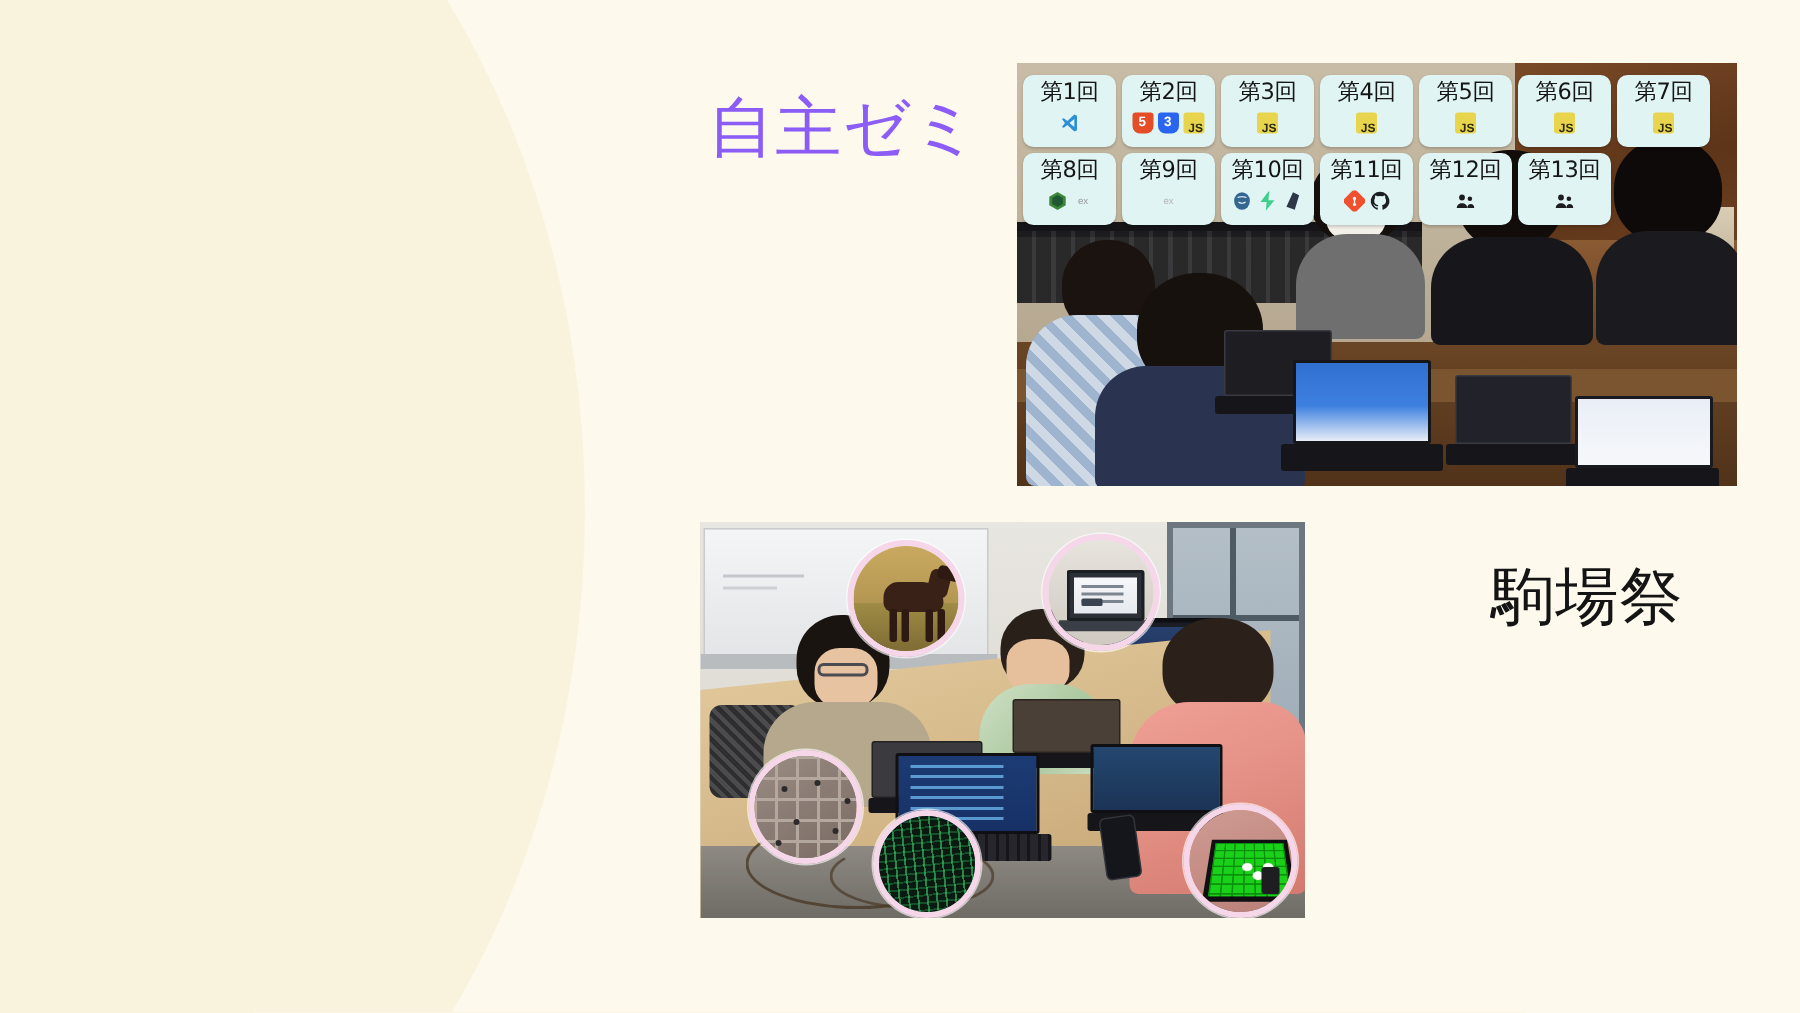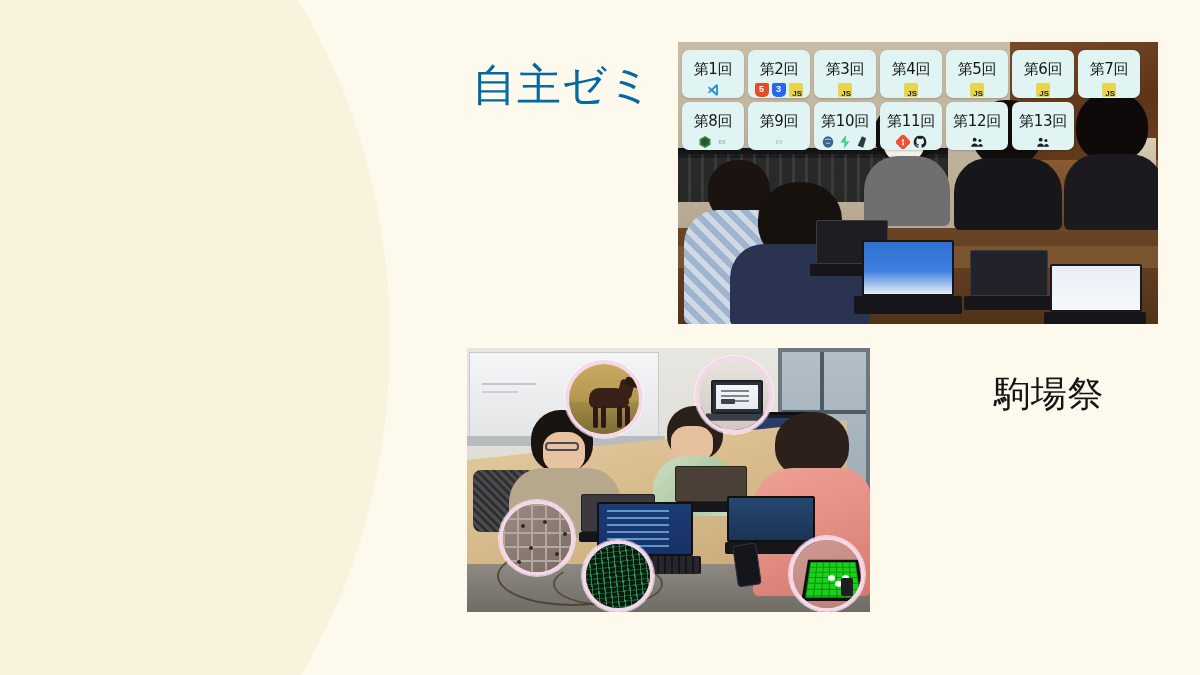--- a/index.html
+++ b/index.html
@@ -40,29 +40,29 @@
     white-space: pre;
   }
   .headline .hl-line { display: block; }
 
   
   .label-jishu {
     position: absolute;
     left: 472px; top: 56px;
     z-index: 3;
     font-size: 44px;
-    color: #0369a1;
+    color: #8b5cf6;
     letter-spacing: 0.02em;
     white-space: nowrap;
   }
   .label-komaba {
     position: absolute;
     left: 994px; top: 370px;
     z-index: 3;
-    font-size: 36px;
+    font-size: 42px;
     color: #141414;
     letter-spacing: 0.02em;
     white-space: nowrap;
   }
 
   
   .photo-top {
     position: absolute;
     left: 678px; top: 42px;
     width: 480px; height: 282px;
@@ -159,21 +159,21 @@
     position: absolute; left: 4px; top: 8px;
     z-index: 6;
     display: flex; flex-direction: column; gap: 4px;
   }
   .card-row { display: flex; gap: 4px; }
   .card {
     width: 62px; height: 48px;
     background: #dff4f3;
     border-radius: 7px;
     display: flex; flex-direction: column;
-    align-items: center; justify-content: flex-end;
+    align-items: center; justify-content: flex-start;
     padding-top: 3px;
     box-shadow: 0 1px 2px rgba(0,0,0,.18);
   }
   .card-title {
     font-size: 15px; color: #161616; line-height: 1.15;
     letter-spacing: -0.02em; white-space: nowrap;
   }
   .card-icons {
     display: flex; gap: 3px; align-items: center; justify-content: center;
     margin-top: 4px; height: 16px;

